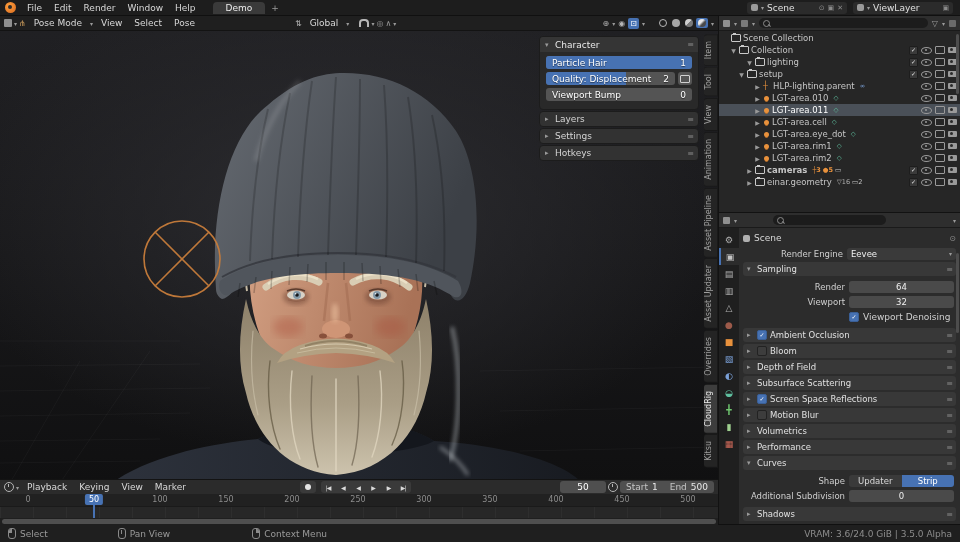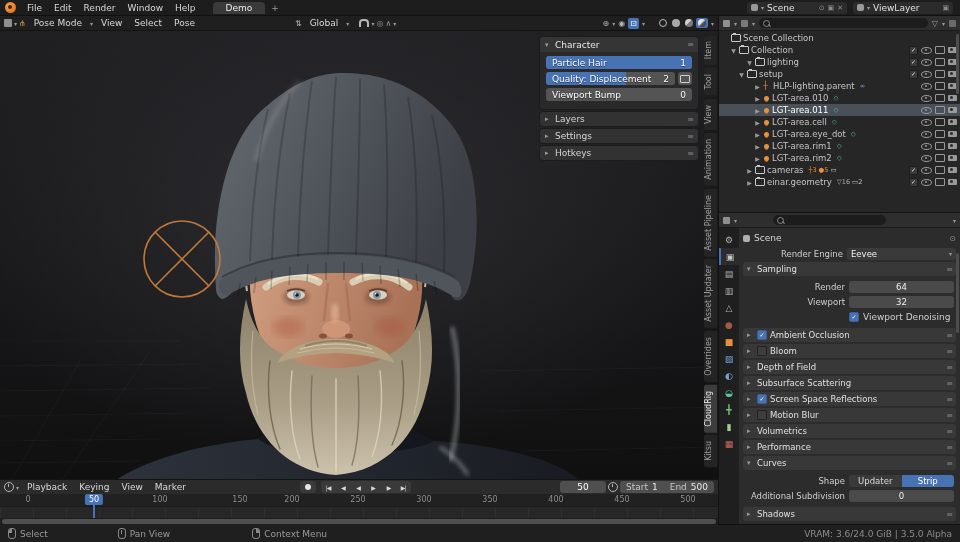--- a/index.html
+++ b/index.html
@@ -493,21 +493,21 @@
                 <span class="k">End</span>
                 <span>500</span>
               </div>
           </div>
         </div>
         <div class="tl-lower">
           <div class="tl-ruler" id="tl-ruler">
               <div class="tick" style="left: 28px;">0</div>
               <div class="ph-pill" style="left: 94px;">50</div>
               <div class="tick" style="left: 160px;">100</div>
-              <div class="tick" style="left: 240px; text-align: right;">150</div>
+              <div class="tick" style="left: 226px; text-align: right;">150</div>
               <div class="tick" style="left: 292px;">200</div>
               <div class="tick" style="left: 358px;">250</div>
               <div class="tick" style="left: 424px;">300</div>
               <div class="tick" style="left: 490px;">350</div>
               <div class="tick" style="left: 556px;">400</div>
               <div class="tick" style="left: 622px;">450</div>
               <div class="tick" style="left: 688px;">500</div>
             </div>
           <div class="tl-track"></div>
           <div class="tl-scroll">
@@ -668,21 +668,21 @@
               <span class="o-badges">
                 <span style="color: rgb(95, 191, 159);">◇</span>
               </span>
               <span class="o-spacer"></span>
               <span class="o-toggles">
                 <span class="t-eye"></span>
                 <span class="t-screen"></span>
                 <span class="t-cam"></span>
               </span>
             </div>
-            <div class="o-row" style="padding-left: 27px;">
+            <div class="o-row" style="padding-left: 27px; font-weight: bold;">
               <span class="o-arr">▶</span>
               <span class="i-col"></span>
               <span class="o-label">cameras</span>
               <span class="o-badges">
                 <span style="color: rgb(232, 145, 60);">┼3</span>
                 <span style="color: rgb(232, 145, 60);">●5</span>
                 <span style="color: rgb(201, 201, 201);">▭</span>
               </span>
               <span class="o-spacer"></span>
               <span class="o-toggles">

